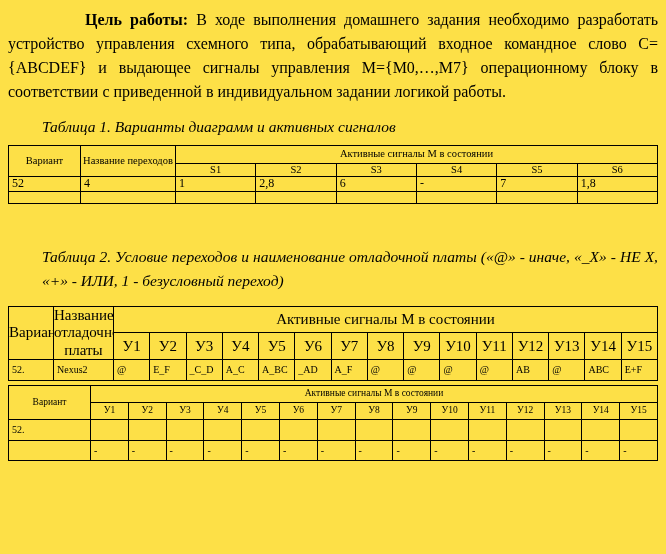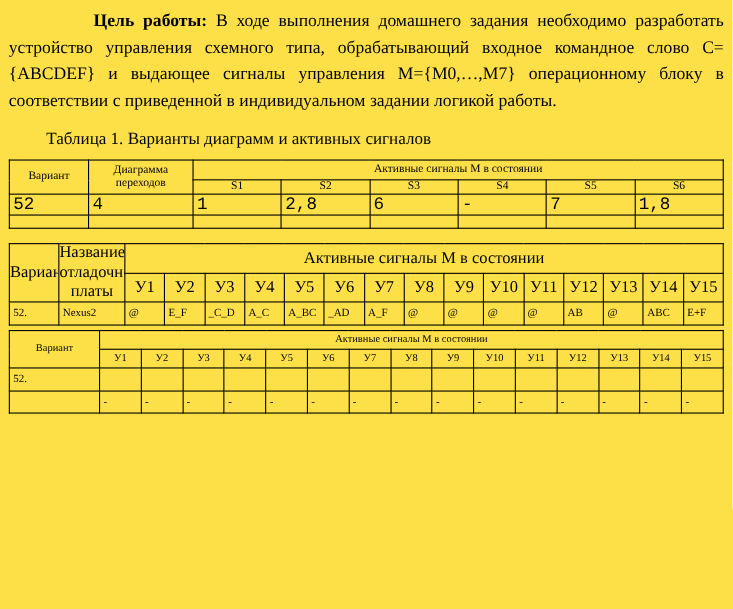--- a/index.html
+++ b/index.html
@@ -24,20 +24,21 @@
     font-size:16px;
     line-height:24px;
     margin-left:77px;
     font-weight:bold;
   }
   .caption {
     font-size:15.5px;
     line-height:24px;
     margin-left:34px;
     text-align:justify;
+    font-style:italic;
   }
   .cap1 { margin-top:11px; }
   .cap2 { margin-top:41px; }
   .cap3 { margin-top:39px; }
   table.tbl {
     border-collapse:collapse;
     width:650px;
     table-layout:fixed;
   }
   table.tbl td {
@@ -48,21 +49,21 @@
   }
   .hc { text-align:center; }
   .dc { text-align:left; padding-left:3px; }
   
   .t1 { margin-top:6px; }
   .t1 td { font-size:10.5px; }
   .t1 tr.h1 { height:18px; }
   .t1 tr.h2 { height:13px; }
   .t1 tr.d  { height:15px; }
   .t1 tr.e  { height:12px; }
-  .t1 tr.d td { font-size:16px;font-family:Liberation Mono, monospace; }
+  .t1 tr.d td { font-size:12px; }
   
   .t2 { margin-top:13px; }
   .t2 td { font-size:15px; }
   .t2 tr.h1 { height:18px; }
   .t2 tr.h2 { height:17px; }
   .t2 tr.d  { height:21px; }
   .t2 tr.d td { font-size:10px; }
   
   .t3 { margin-top:4px; }
   .t3 td { font-size:9.5px; }
@@ -89,21 +90,21 @@
       <col>
         <col>
         <col>
         <col>
         <col>
         <col>
     </colgroup>
     <tbody>
       <tr class="h1">
         <td rowspan="2" class="hc">Вариант</td>
-        <td rowspan="2" class="hc">Диаграмма переходов</td>
+        <td rowspan="2" class="hc">Название переходов</td>
         <td colspan="6" class="hc">Активные сигналы М в состоянии</td>
       </tr>
       <tr class="h2">
         <td class="hc">S1</td>
         <td class="hc">S2</td>
         <td class="hc">S3</td>
         <td class="hc">S4</td>
         <td class="hc">S5</td>
         <td class="hc">S6</td>
       </tr>
@@ -123,20 +124,21 @@
           <td></td>
           <td></td>
           <td></td>
           <td></td>
           <td></td>
           <td></td>
       </tr>
     </tbody>
   </table>
 
+  <p class="caption cap2">Таблица 2. Условие переходов и наименование отладочной платы («@» - иначе, «_Х» - НЕ Х, «+» - ИЛИ, 1 - безусловный переход)</p>
 
   <table class="tbl t2">
     <colgroup>
       <col style="width:45px">
         <col style="width:60px">
       <col>
         <col>
         <col>
         <col>
         <col>

